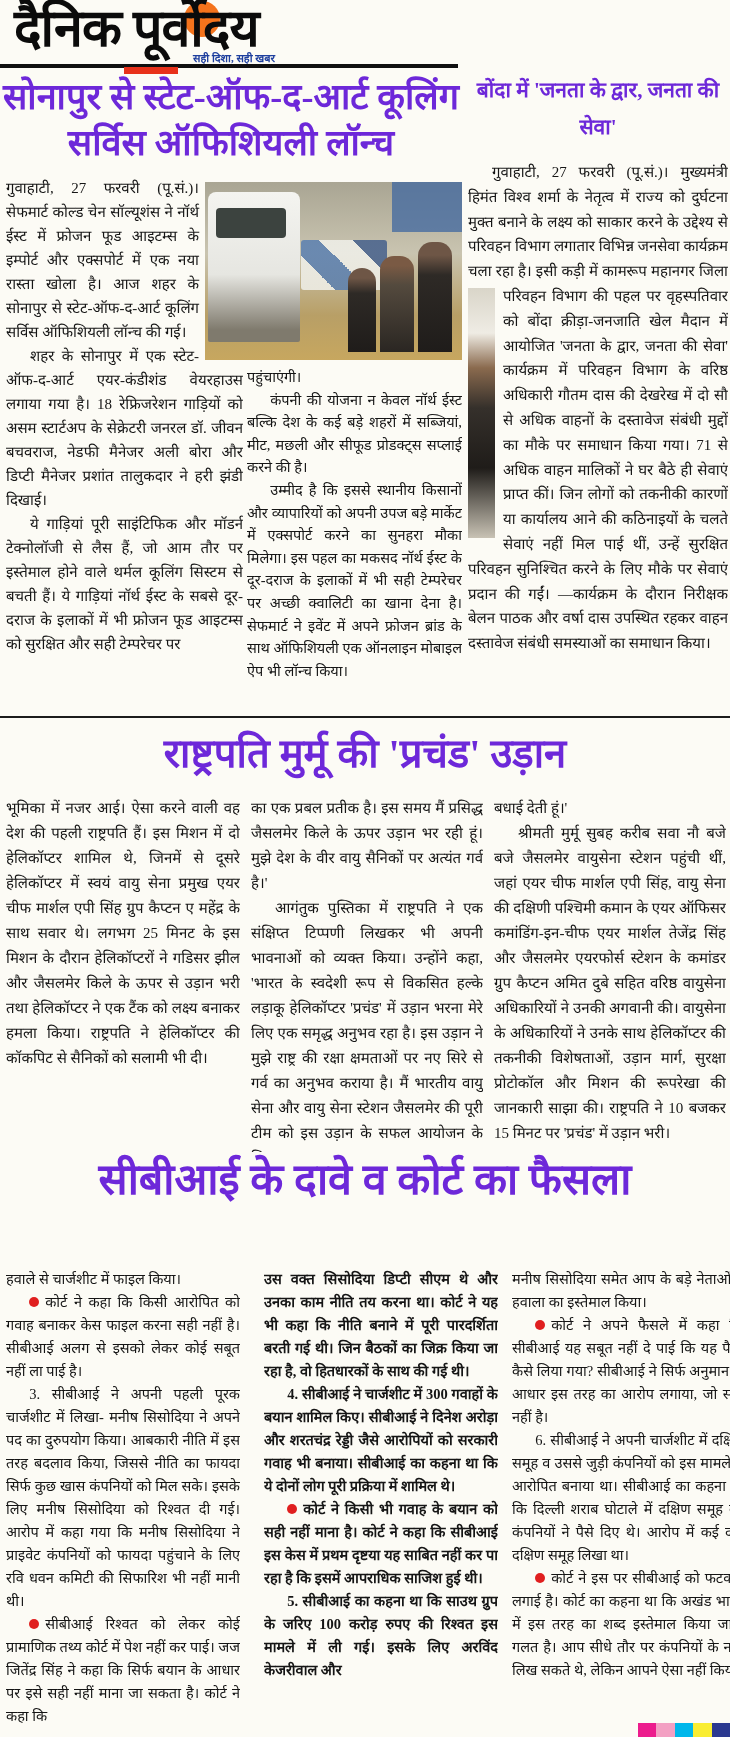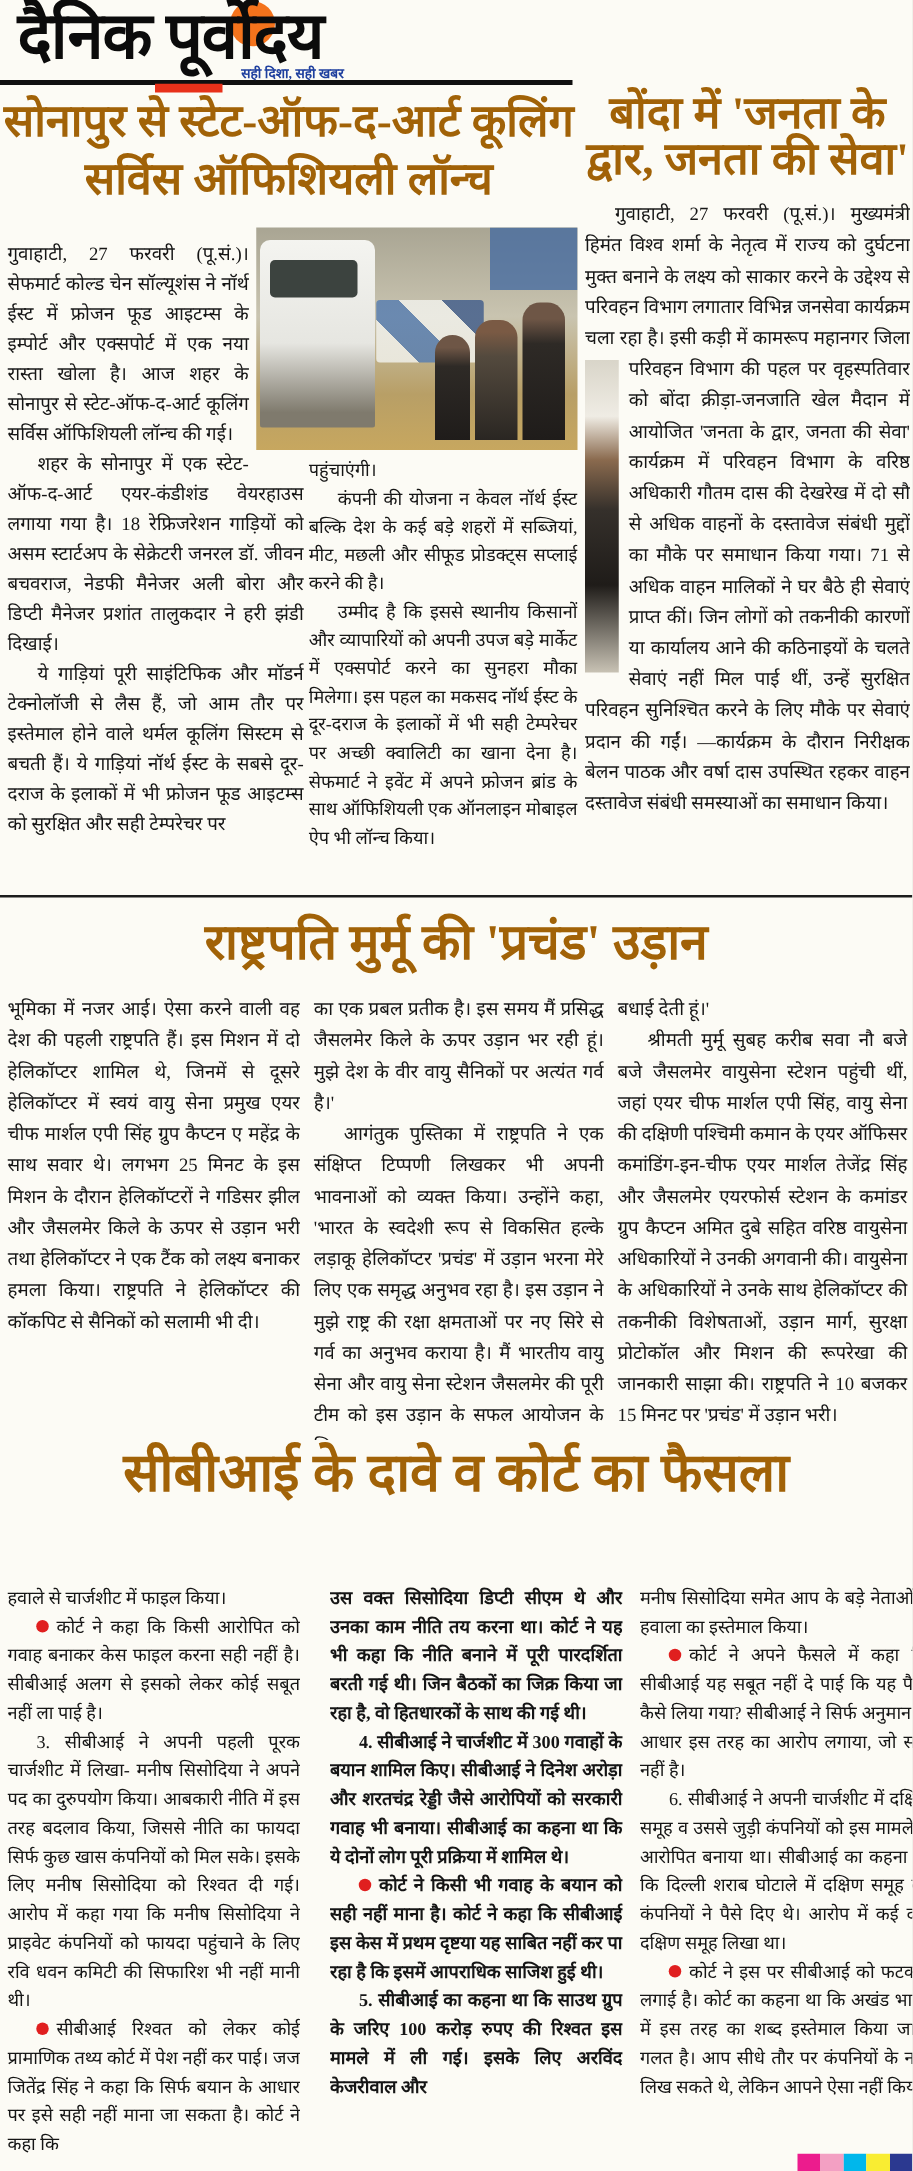--- a/index.html
+++ b/index.html
@@ -11,36 +11,36 @@
   
   .sun{position:absolute;left:184px;top:1px;width:36px;height:36px;border-radius:50%;z-index:1;}
   .logo{position:absolute;left:14px;top:-10px;margin:0;font-size:52px;font-weight:800;z-index:2;letter-spacing:-1px;color:#0b0b0b;}
   .tagline{position:absolute;left:193px;top:50px;font-size:11px;font-weight:700;z-index:2;}
   .m-rule{position:absolute;left:0;top:64px;width:458px;height:4px;background:#101010;}
   .m-redtag{position:absolute;left:124px;top:67px;width:54px;height:7px;}
   
   .para{margin:0;text-align:justify;text-indent:1.6em;}
   .noindent{text-indent:0;}
   .dateline{font-weight:400;}
-  .headline{margin:0;font-weight:800;color:#a16207;text-align:center;}
+  .headline{margin:0;font-weight:800;color:#6d28d9;text-align:center;}
   .colbox{position:absolute;overflow:hidden;font-size:15px;line-height:24px;}
   
   .a1-head{position:absolute;left:0;top:74px;width:462px;font-size:36px;line-height:46px;}
-  .a1-colA{left:6px;top:192px;width:237px;height:530px;line-height:24px;}
+  .a1-colA{left:6px;top:176px;width:237px;height:530px;line-height:24px;}
   .a1-photospacer{float:right;width:44px;height:186px;}
   .a1-photo{position:absolute;left:205px;top:182px;width:257px;height:178px;background:linear-gradient(180deg,#a9a593 0%,#c9c4b0 40%,#b89f66 75%,#c7a75f 100%);overflow:hidden;}
   .p-truck{position:absolute;left:3px;top:10px;width:92px;height:150px;border-radius:8px 8px 2px 2px;background:linear-gradient(180deg,#f4f4f0 0%,#e6e6e1 55%,#7f7a6d 92%);}
   .p-windshield{position:absolute;left:11px;top:26px;width:70px;height:30px;border-radius:4px;background:#3c433f;}
   .p-banner{position:absolute;right:0;top:0;width:70px;height:50px;background:#3f67a0;opacity:.75;}
   .p-person{position:absolute;bottom:8px;width:34px;height:110px;border-radius:14px 14px 0 0;background:linear-gradient(180deg,#6e5646 12%,#2e2a26 30%,#1f1c1a 100%);}
   .p-flags{position:absolute;left:96px;top:58px;width:86px;height:50px;background:
      linear-gradient(45deg,#f0f0ea 25%,#5a7fb0 25% 50%,#f0f0ea 50% 75%,#45608c 75%);opacity:.85;border-radius:3px;}
   .a1-colB{left:247px;top:366px;width:215px;height:340px;font-size:14.5px;line-height:22.6px;}
   
-  .a2-head{position:absolute;left:466px;top:72px;width:264px;font-size:36px;line-height:37px;}
+  .a2-head{position:absolute;left:466px;top:72px;width:264px;font-size:21px;line-height:37px;}
   .a2-body{left:468px;top:160px;width:260px;height:548px;line-height:24.8px;}
   .sliver{float:left;width:27px;height:250px;margin:4px 8px 2px 0;
      background:linear-gradient(180deg,#d9d5c9 0%,#efece4 18%,#8a6a4e 32%,#35302b 48%,#1f1c19 72%,#c8c2b4 100%);}
   
   .rule-h{position:absolute;left:0;width:730px;height:2px;background:#1c1c1c;}
   
   .a3-head{position:absolute;left:0;top:728px;width:730px;font-size:40px;line-height:52px;}
   .a3-col{top:796px;height:356px;line-height:25px;}
   .a3-c1{left:6px;width:234px;}
   .a3-c2{left:251px;width:232px;}

